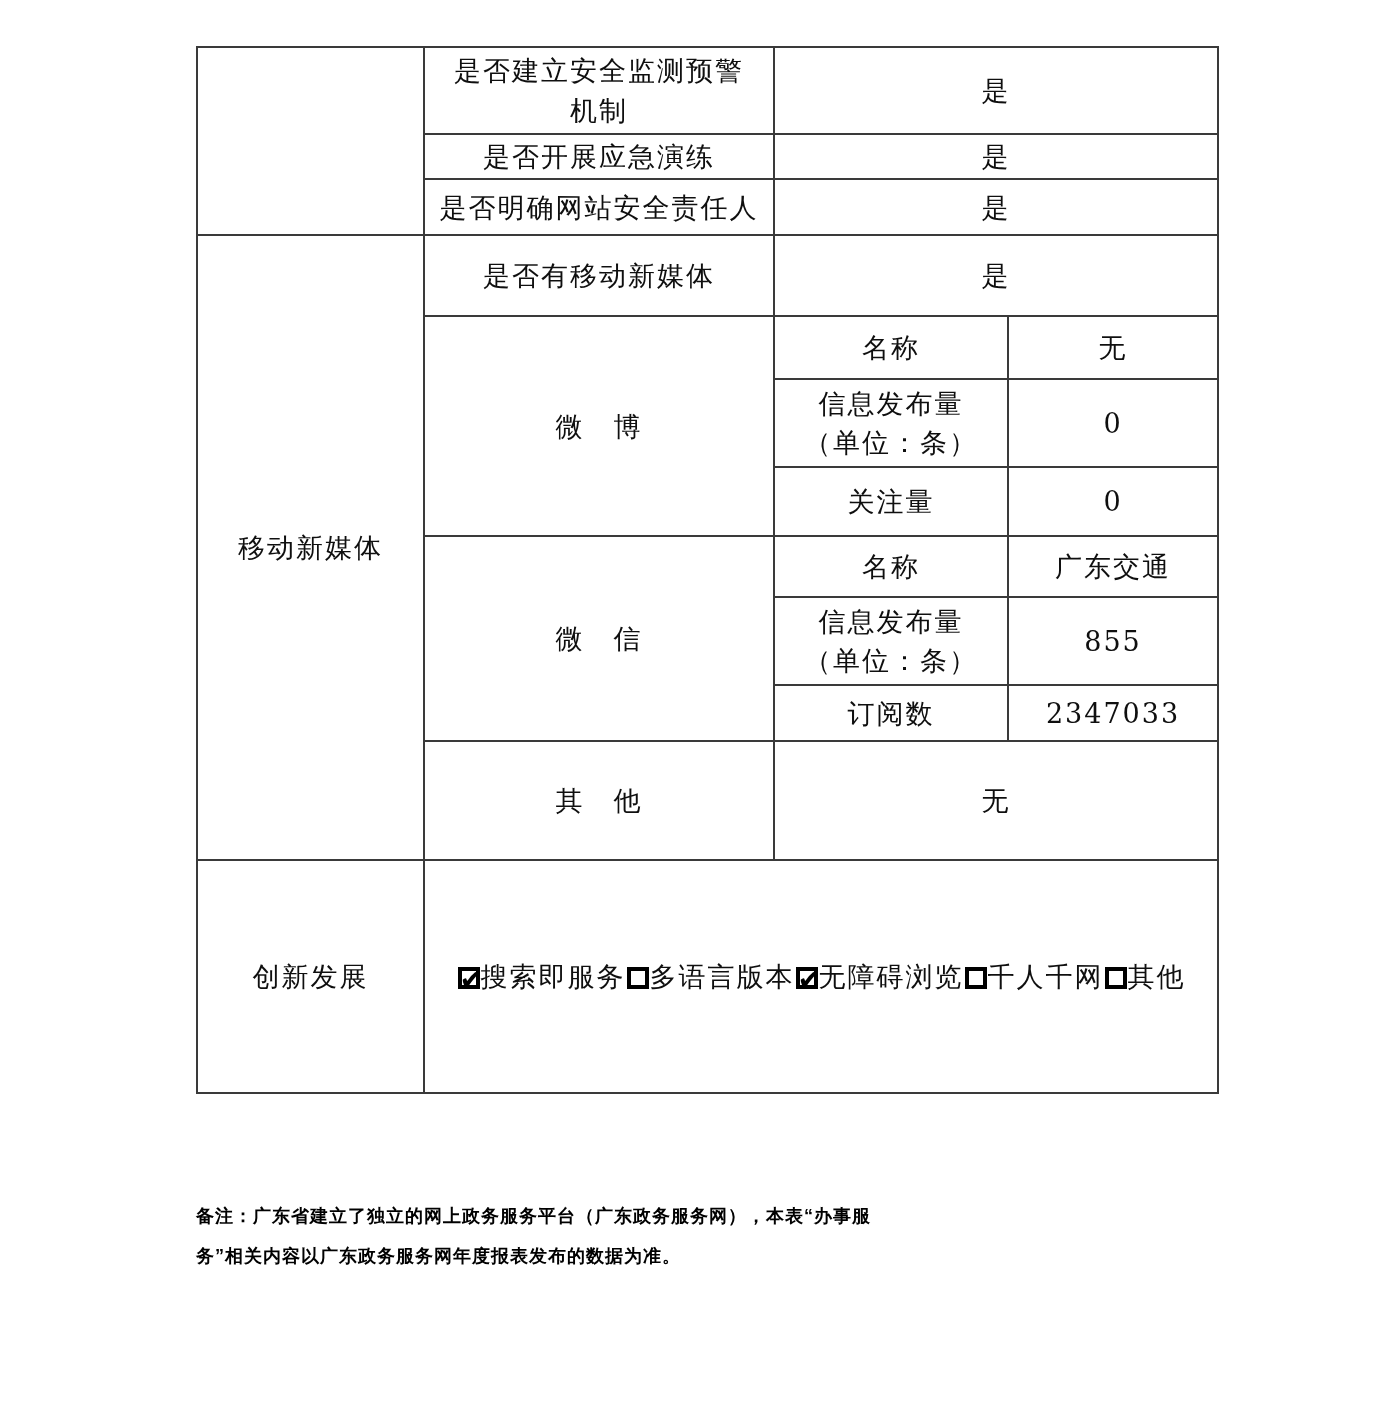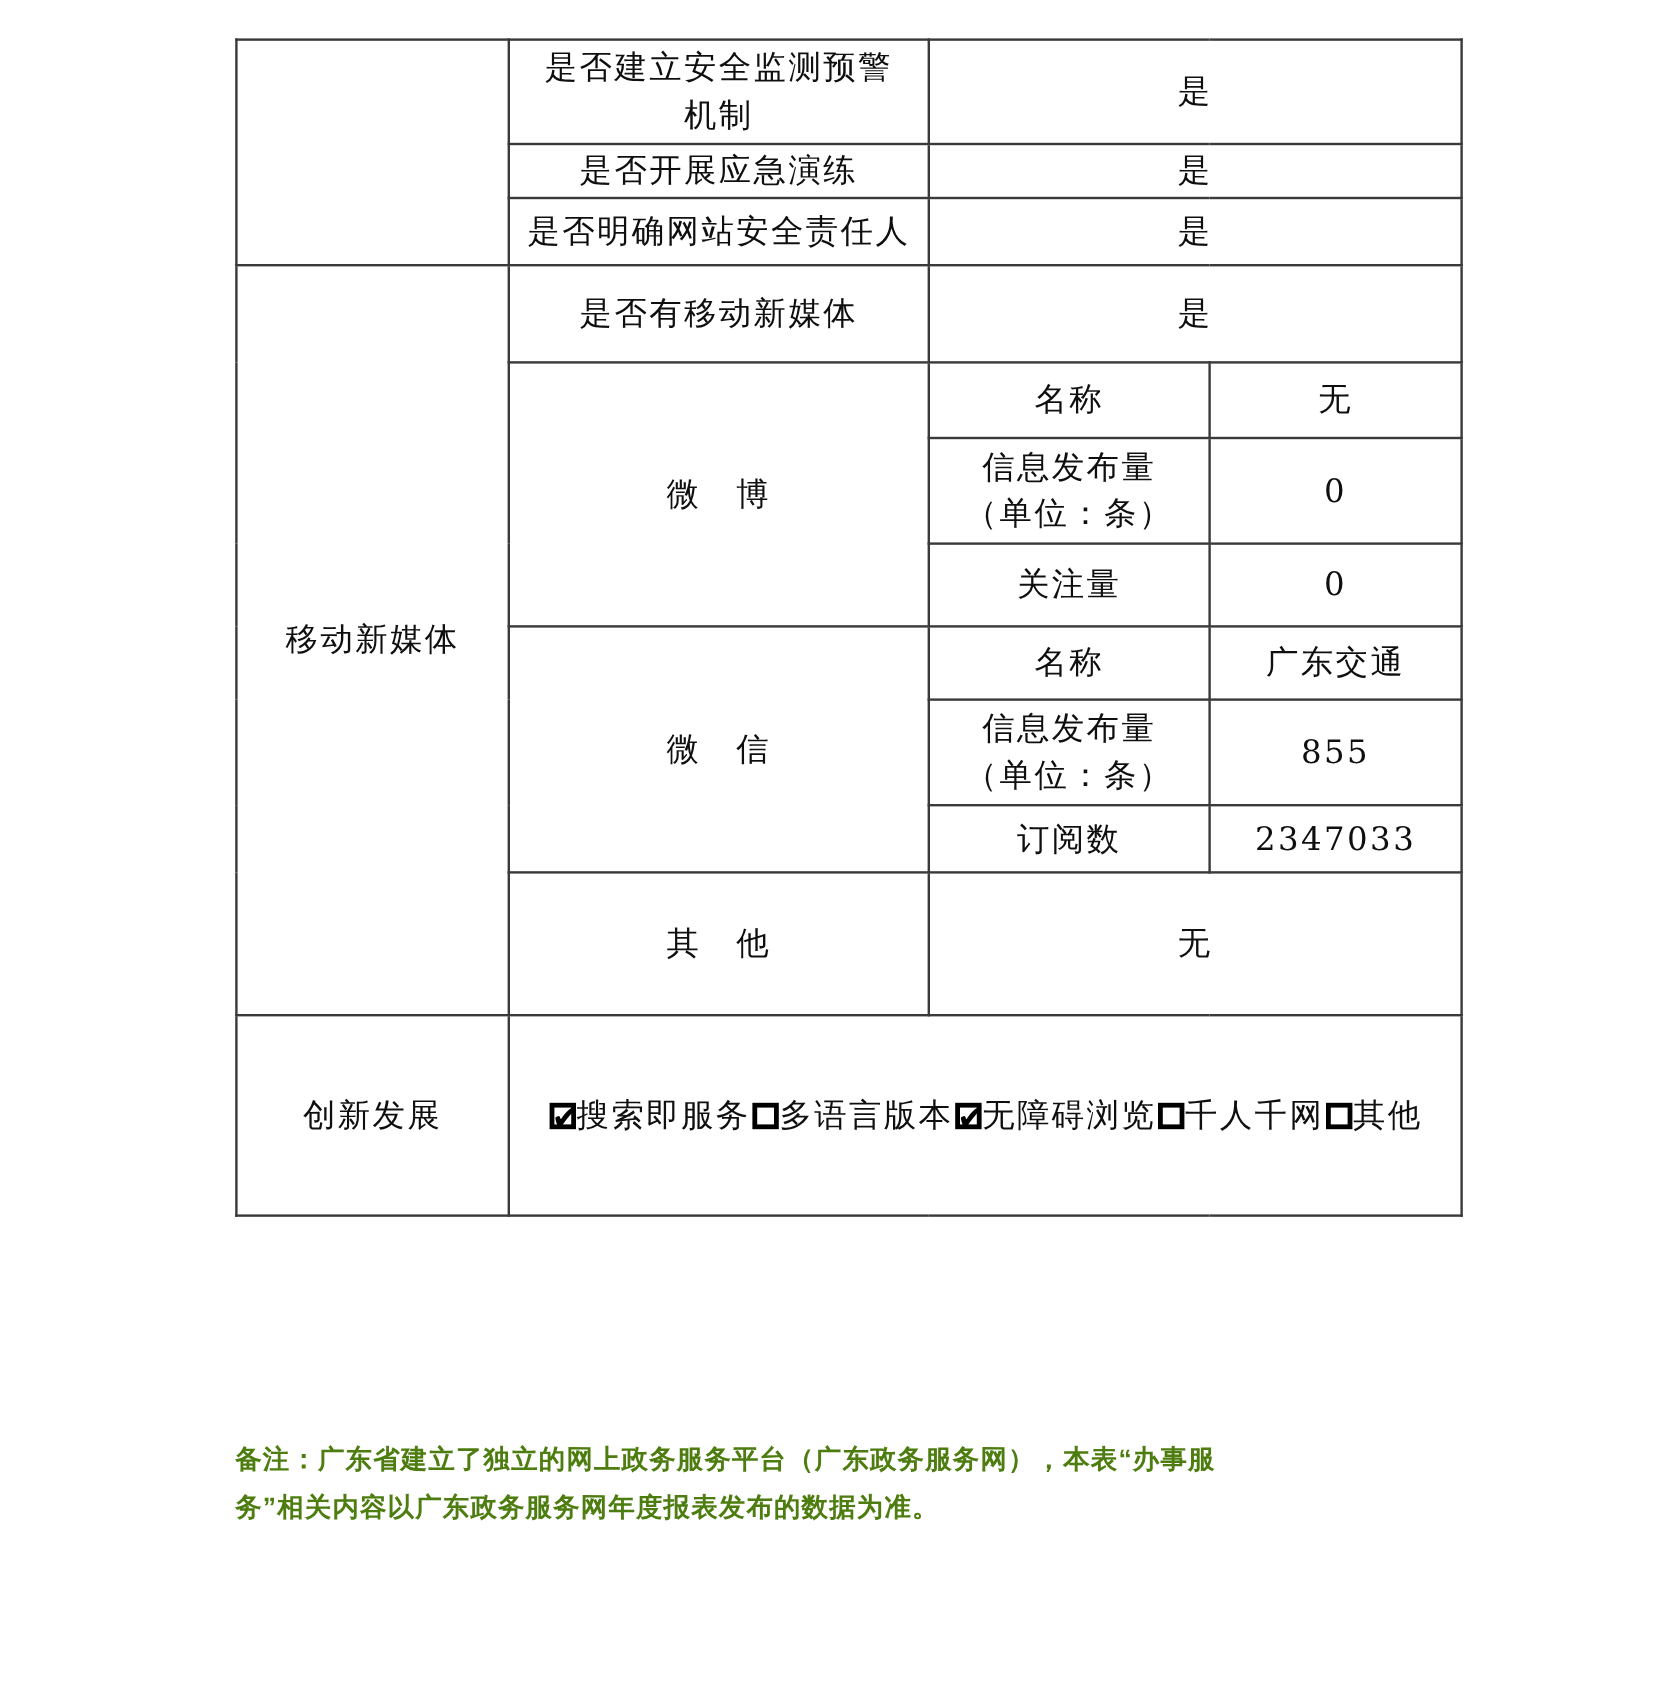--- a/index.html
+++ b/index.html
@@ -7,21 +7,21 @@
   body {
     width: 1388px;
     height: 1416px;
     position: relative;
     font-family: "DejaVu Serif", serif;
     color: #000000;
   }
   table.report {
     position: absolute;
     left: 196px;
-    top: 32px;
+    top: 46px;
     width: 1021px;
     border-collapse: collapse;
     table-layout: fixed;
   }
   table.report td {
     border: 2px solid #3a3a3a;
     text-align: center;
     vertical-align: middle;
     font-size: 27px;
     line-height: 1.45;
@@ -57,24 +57,24 @@
     color: #000;
     font-family: "DejaVu Sans", sans-serif;
   }
   .note {
     position: absolute;
     left: 196px;
     top: 1196px;
     width: 1045px;
     font-family: "Liberation Sans", sans-serif;
     font-weight: bold;
-    font-size: 22px;
+    font-size: 18px;
     line-height: 40px;
     letter-spacing: 1px;
-    color: #4d7c0f;
+    color: #000000;
     white-space: pre-line;
   }
 </style>
 </head>
 <body>
 
 <table class="report">
   <colgroup>
     <col style="width:227px">
     <col style="width:350px">
@@ -126,21 +126,21 @@
       <td>855</td>
     </tr>
     <tr style="height:56px">
       <td>订阅数</td>
       <td>2347033</td>
     </tr>
     <tr style="height:119px">
       <td>其　他</td>
       <td colspan="2">无</td>
     </tr>
-    <tr style="height:167px">
+    <tr style="height:233px">
       <td>创新发展</td>
       <td colspan="3" class="options-cell"><span class="cb-item"><span class="cb-box checked"></span><span>搜索即服务</span></span><span class="cb-item"><span class="cb-box"></span><span>多语言版本</span></span><span class="cb-item"><span class="cb-box checked"></span><span>无障碍浏览</span></span><span class="cb-item"><span class="cb-box"></span><span>千人千网</span></span><span class="cb-item"><span class="cb-box"></span><span>其他</span></span></td>
     </tr>
   </tbody>
 </table>
 
 <div class="note">备注：广东省建立了独立的网上政务服务平台（广东政务服务网），本表“办事服
 务”相关内容以广东政务服务网年度报表发布的数据为准。</div>
 
 </body></html>

